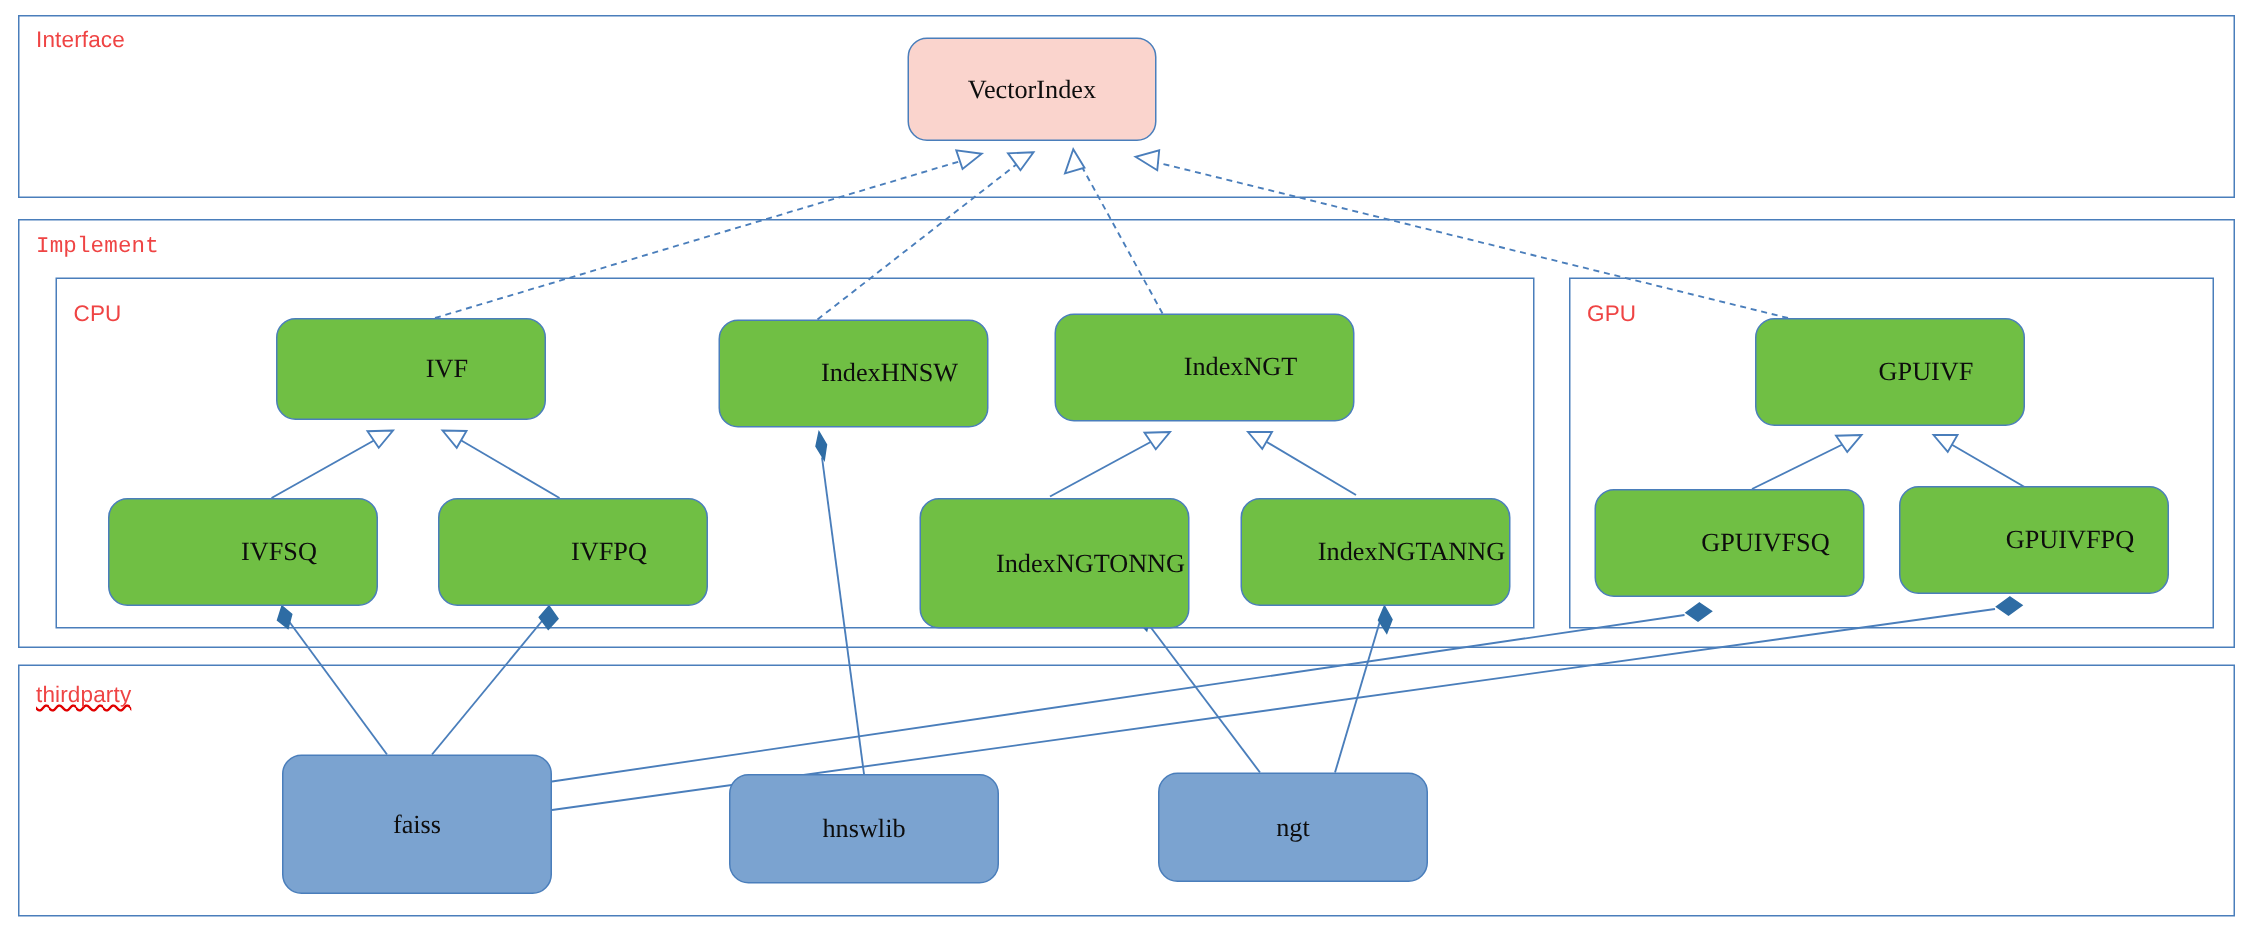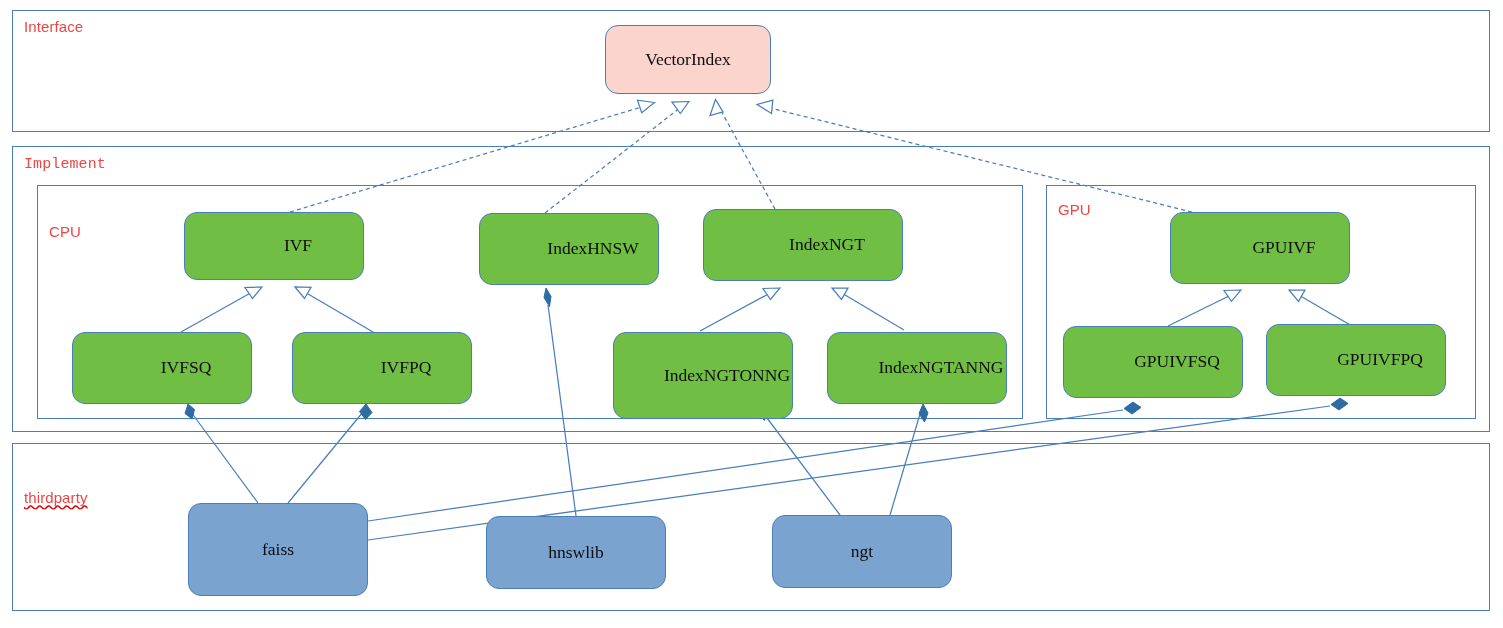--- a/index.html
+++ b/index.html
@@ -96,27 +96,27 @@
 
 <div id="canvas">
 
   <div class="group-box" style="left:12px; top:10px; width:1478px; height:122px;"></div>
   <div class="group-label" style="left:24px; top:18px;">Interface</div>
 
   <div class="group-box" style="left:12px; top:146px; width:1478px; height:286px;"></div>
   <div class="group-label" style="left:24px; top:156px;font-family:Liberation Mono, monospace;">Implement</div>
 
   <div class="group-box" style="left:37px; top:185px; width:986px; height:234px;"></div>
-  <div class="group-label" style="left:49px; top:201px;margin-top:22px;">CPU</div>
+  <div class="group-label" style="left:49px; top:201px;">CPU</div>
 
   <div class="group-box" style="left:1046px; top:185px; width:430px; height:234px;"></div>
   <div class="group-label" style="left:1058px; top:201px;">GPU</div>
 
   <div class="group-box" style="left:12px; top:443px; width:1478px; height:168px;"></div>
-  <div class="group-label misspelled" style="left:24px; top:455px;margin-top:34px;">thirdparty</div>
+  <div class="group-label misspelled" style="left:24px; top:455px;">thirdparty</div>
 
   <svg id="edges" viewBox="0 0 1503 628" width="1503" height="628">
 
     <g>
       <line class="edge-gen-dashed" x1="290" y1="212" x2="645" y2="106"></line>
       <polygon class="arrow-hollow" points="654.5,102.5 637.5,100.2 641.7,112.7"></polygon>
     </g>
 
     <g>
       <line class="edge-gen-dashed" x1="545" y1="213" x2="681" y2="107"></line>

